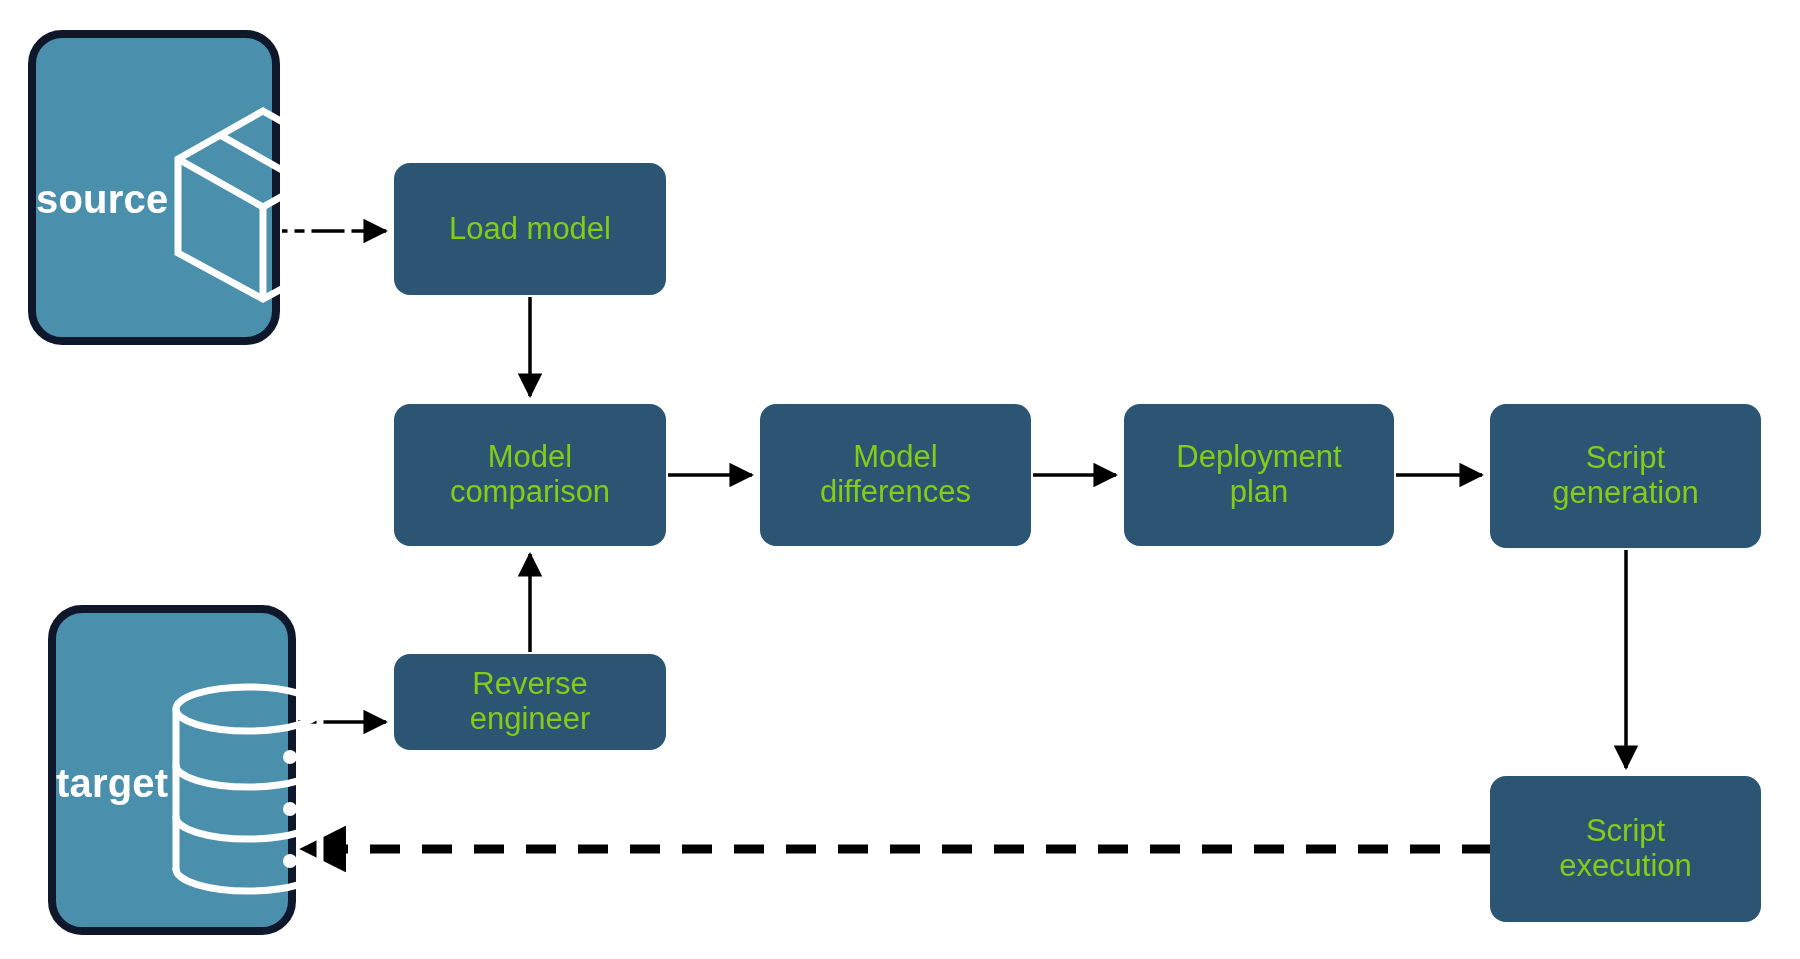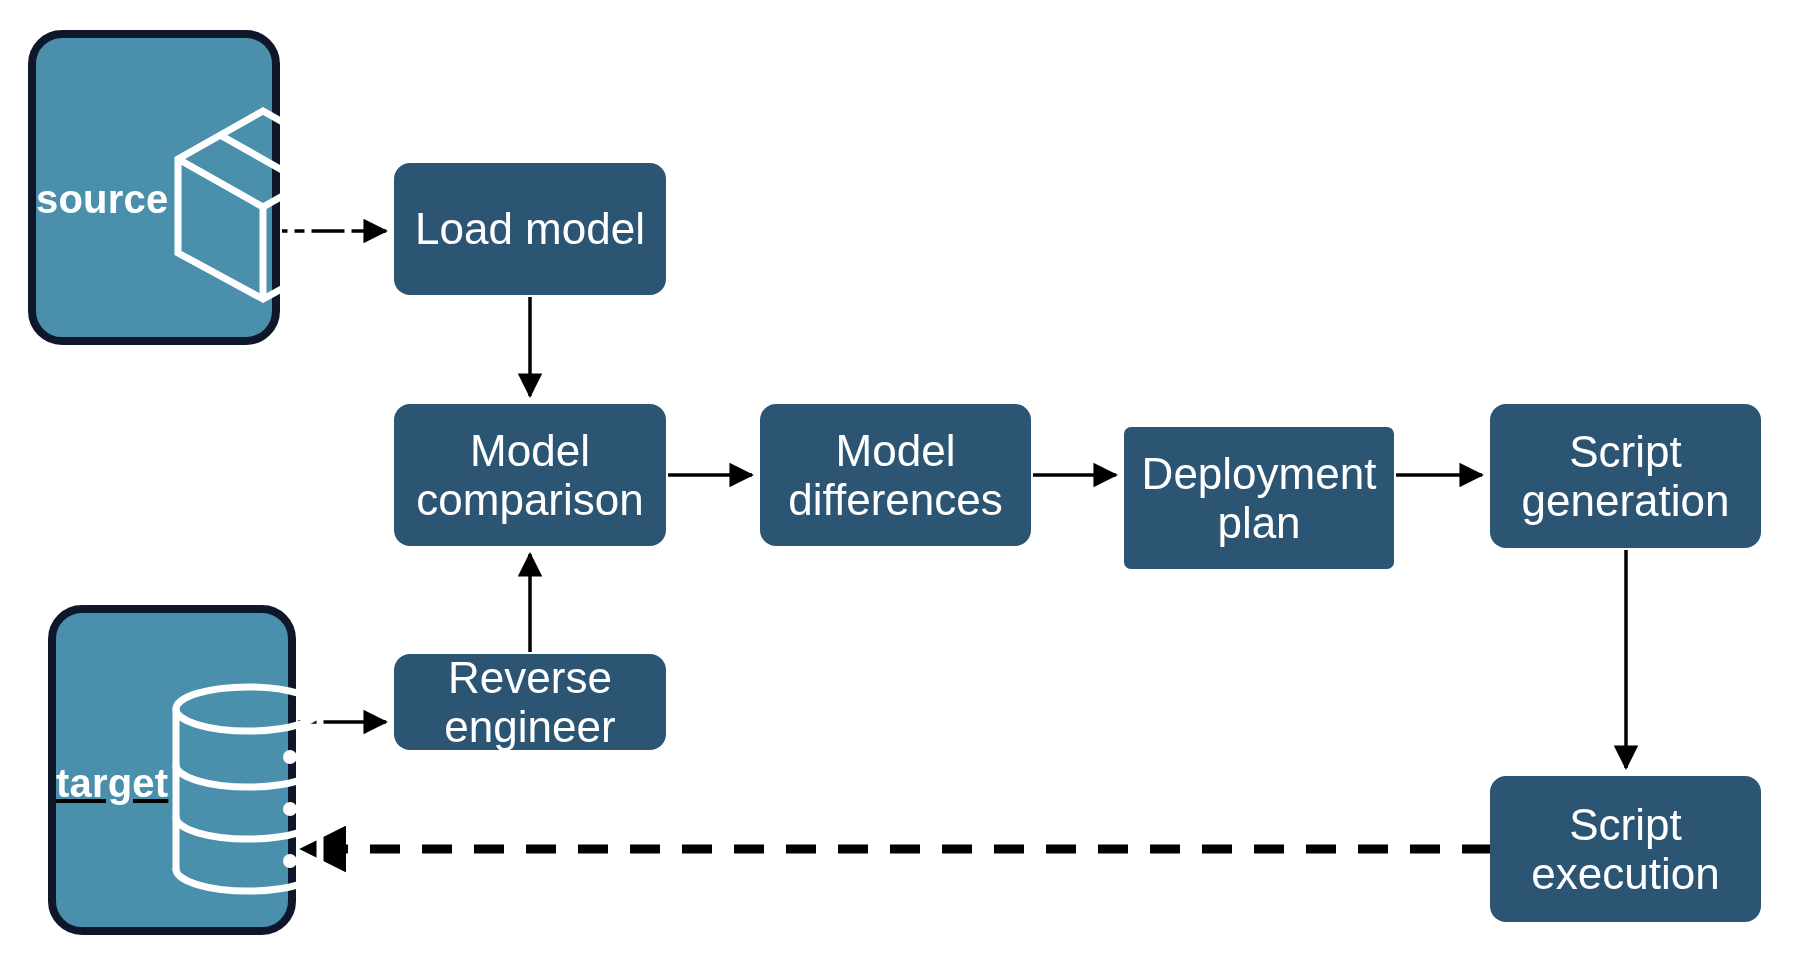--- a/index.html
+++ b/index.html
@@ -58,22 +58,22 @@
     background: #2C5574;
     border-radius: 16px;
     box-sizing: border-box;
     display: flex;
     align-items: center;
     justify-content: center;
     text-align: center;
     z-index: 2;
   }
   .node-label {
-    color: #ffffff;
-    font-size: 44px;
+    color: #84cc16;
+    font-size: 31px;
     line-height: 1.12;
     padding: 0 10px;
     white-space: pre-line;
   }
 </style>
 </head>
 <body>
 
 <div id="canvas">
 
@@ -119,21 +119,21 @@
           <path d="M95 104 L95 196"></path>
 
           <path d="M52 32 L137 80"></path>
 
           <path d="M123 112 L140 122 L140 142 L123 132 Z"></path>
         </g>
       </svg>
     </div>
   </div>
 
-  <div class="endpoint" style="left:48px; top:605px; width:248px; height:330px; padding-top:26px;text-decoration:underline;">
+  <div class="endpoint" style="left:48px; top:605px; width:248px; height:330px; padding-top:26px;">
     <div class="endpoint-label">target</div>
     <div class="endpoint-icon" style="margin-top:16px;">
       <svg width="160" height="212" viewBox="0 0 160 212" xmlns="http://www.w3.org/2000/svg">
         <g fill="none" stroke="#ffffff" stroke-width="7" stroke-linecap="round">
 
           <path d="M8 26 L8 186"></path>
           <path d="M152 26 L152 186"></path>
 
           <ellipse cx="80" cy="26" rx="72" ry="22"></ellipse>
 
@@ -159,21 +159,21 @@
   <div class="node" style="left:394px; top:404px; width:272px; height:142px;">
     <span class="node-label">Model
 comparison</span>
   </div>
 
   <div class="node" style="left:760px; top:404px; width:271px; height:142px;">
     <span class="node-label">Model
 differences</span>
   </div>
 
-  <div class="node" style="left:1124px; top:427px; width:270px; height:142px;border-radius:7px;">
+  <div class="node" style="left:1124px; top:404px; width:270px; height:142px;">
     <span class="node-label">Deployment
 plan</span>
   </div>
 
   <div class="node" style="left:1490px; top:404px; width:271px; height:144px;">
     <span class="node-label">Script
 generation</span>
   </div>
 
   <div class="node" style="left:394px; top:654px; width:272px; height:96px;">

